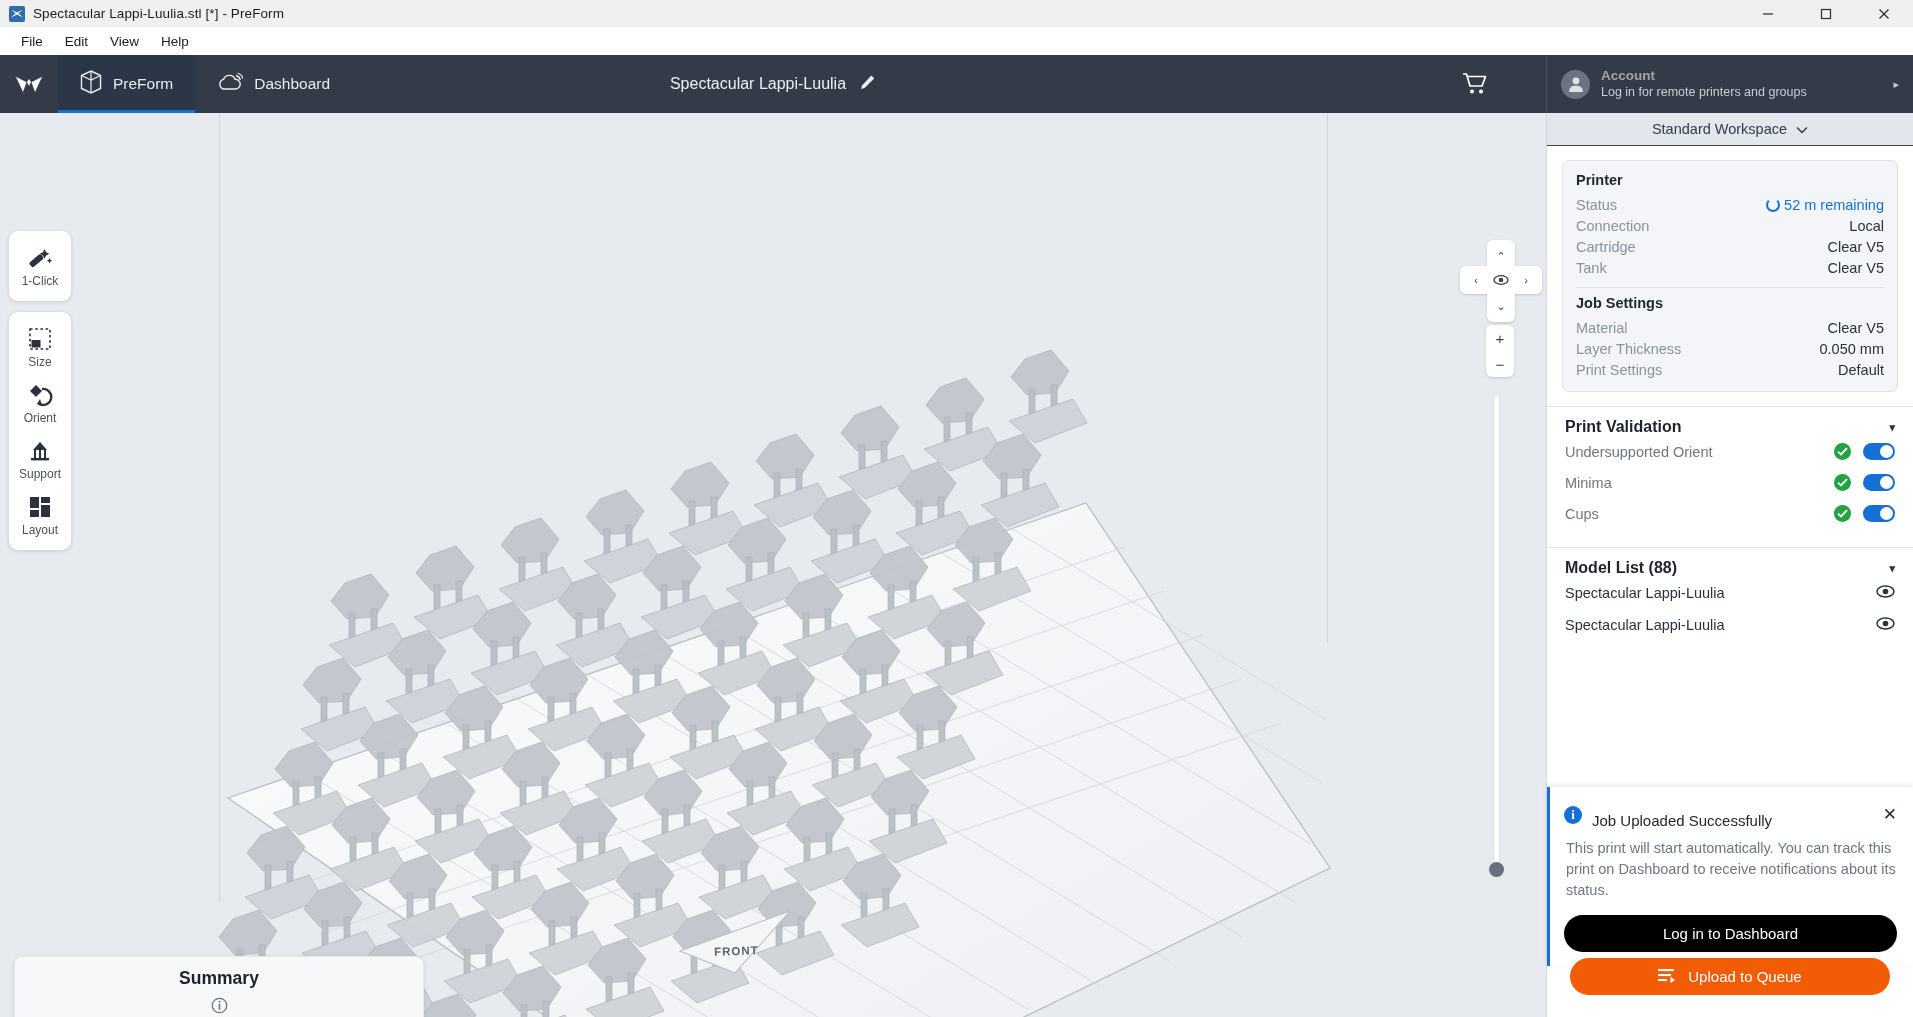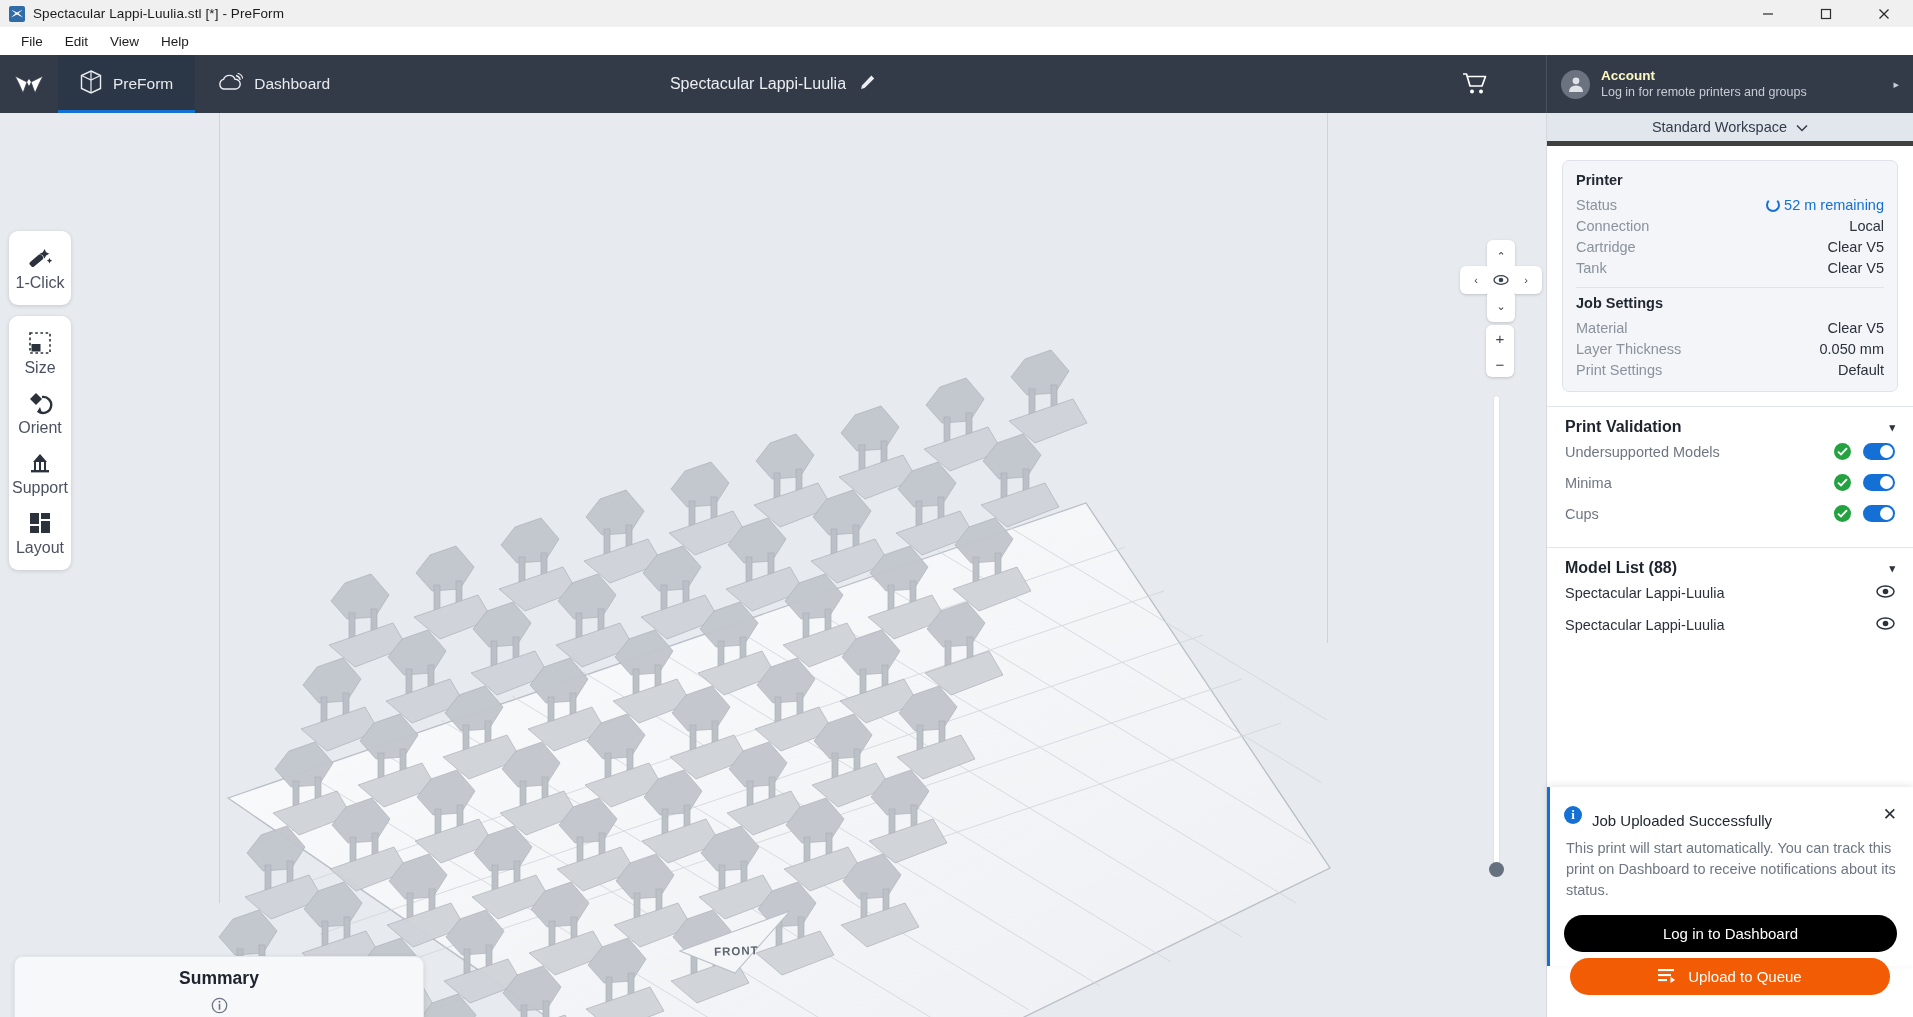--- a/index.html
+++ b/index.html
@@ -59,32 +59,32 @@
 
   
   .account {
     position: absolute; top: 55px; left: 1546px; width: 367px; height: 58px;
     background: #333b48; display: flex; align-items: center; padding: 0 14px;
     border-left: 1px solid #4a5261;
   }
   .avatar { width: 29px; height: 29px; border-radius: 50%; background: #6b7380;
     flex:none; display:flex; align-items:center; justify-content:center; margin-right: 11px; }
   .acct-txt { line-height: 1.25; }
-  .acct-title { color: #fef9c3; font-size: 13.5px; font-weight: bold; }
+  .acct-title { color: #a3a3a3; font-size: 13.5px; font-weight: bold; }
   .acct-sub { color: #c9cdd4; font-size: 12.5px; }
   .acct-arrow { margin-left: auto; color: #c9cdd4; font-size: 11px; }
 
   
   .rpanel {
     position: absolute; top: 113px; left: 1546px; width: 367px; height: 904px;
     background: #fff; border-left: 1px solid #d6dae0;
   }
   .ws-select {
     height: 33px; background: #e2e7ee; display: flex; align-items: center; justify-content: center;
-    gap: 9px; font-size: 14.5px; color: #333b48; border-bottom: 5px solid #404040;
+    gap: 9px; font-size: 14.5px; color: #333b48; border-bottom: 1px solid #404040;
   }
   .printer-card {
     margin: 14px 15px 0 15px; background: #f3f5f8; border: 1px solid #dfe3e9; border-radius: 7px;
     padding: 11px 13px 11px 13px;
   }
   .card-h { font-size: 14.5px; font-weight: bold; color: #222831; margin-bottom: 6px; }
   .printer-row { display: flex; align-items: center; gap: 12px; margin-bottom: 8px; }
   .printer-glyph { width: 28px; height: 35px; flex: none; }
   .pname { font-size: 16px; font-weight: bold; color: #1d242e; line-height: 1.15; }
   .pmodel { font-size: 14.5px; color: #77808c; line-height: 1.3; }
@@ -153,21 +153,21 @@
   .vp-g-l { left: 219px; top: 0; width: 1px; height: 790px; }
   .vp-g-r { left: 1327px; top: 0; width: 1px; height: 530px; }
 
   
   .rail { position: absolute; left: 9px; top: 118px; width: 62px; }
   .rail-card {
     background: #fff; border-radius: 9px; box-shadow: 0 1px 4px rgba(0,0,0,.14);
     padding: 7px 0; margin-bottom: 11px;
   }
   .tool { display: flex; flex-direction: column; align-items: center; gap: 3px; padding: 7px 0 6px 0; }
-  .tool .tl { font-size: 16px; color: #4a5260; }
+  .tool .tl { font-size: 12px; color: #4a5260; }
   .tool.sel { }
 
   
   .navpad { position: absolute; left: 1460px; top: 127px; width: 82px; height: 82px; }
   .np {
     position: absolute; background: #fff; border-radius: 6px;
     box-shadow: 0 1px 3px rgba(0,0,0,.17);
     display: flex; align-items: center; justify-content: center;
     font-size: 11px; color: #3a4250;
   }
@@ -886,21 +886,21 @@
         <span class="v">Default</span>
       </div>
     </div>
 
     <div class="sec">
       <div class="sec-h">
         <span>Print Validation</span>
         <span class="caret">▾</span>
       </div>
       <div class="vrow">
-        <span class="lbl">Undersupported Models</span>
+        <span class="lbl">Undersupported Orient</span>
         <span class="ctrl">
           <span class="check">
             <svg width="11" height="9" viewBox="0 0 11 9">
                 <path d="M1 4.6 L4 7.4 L10 1.2" fill="none" stroke="#fff" stroke-width="1.9"></path>
               </svg>
           </span>
           <span class="toggle"></span>
         </span>
       </div>
       <div class="vrow">

